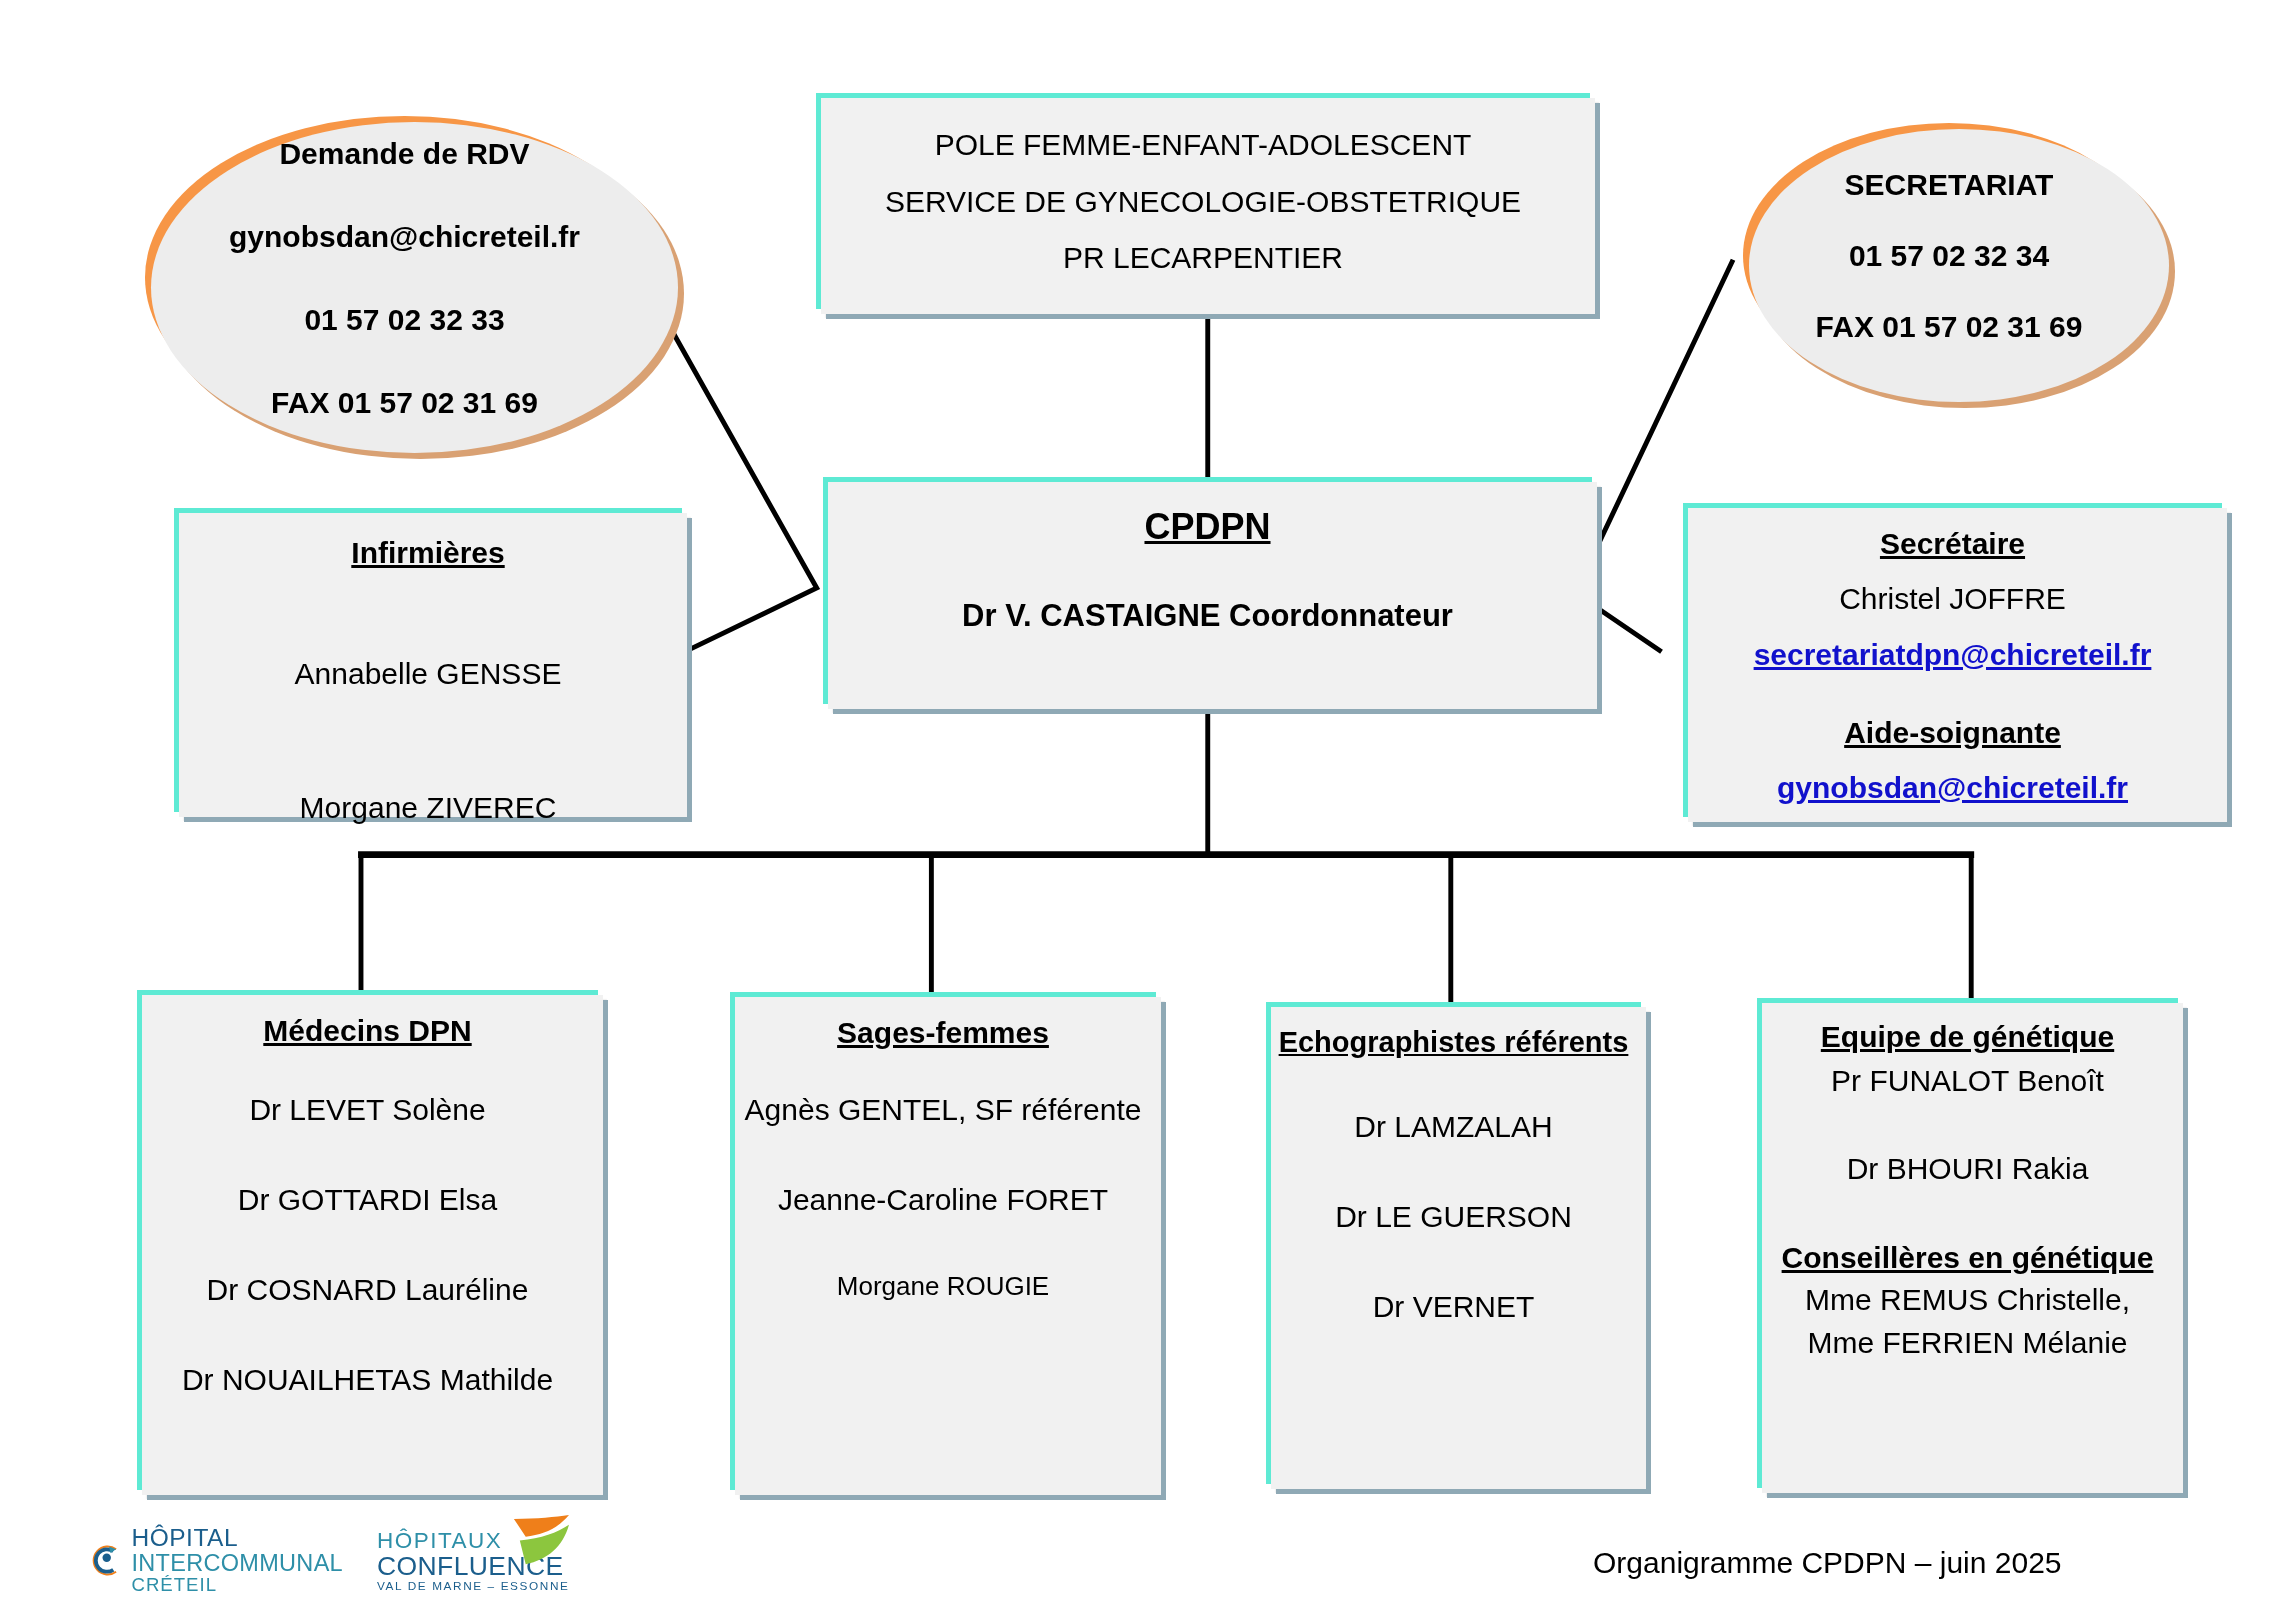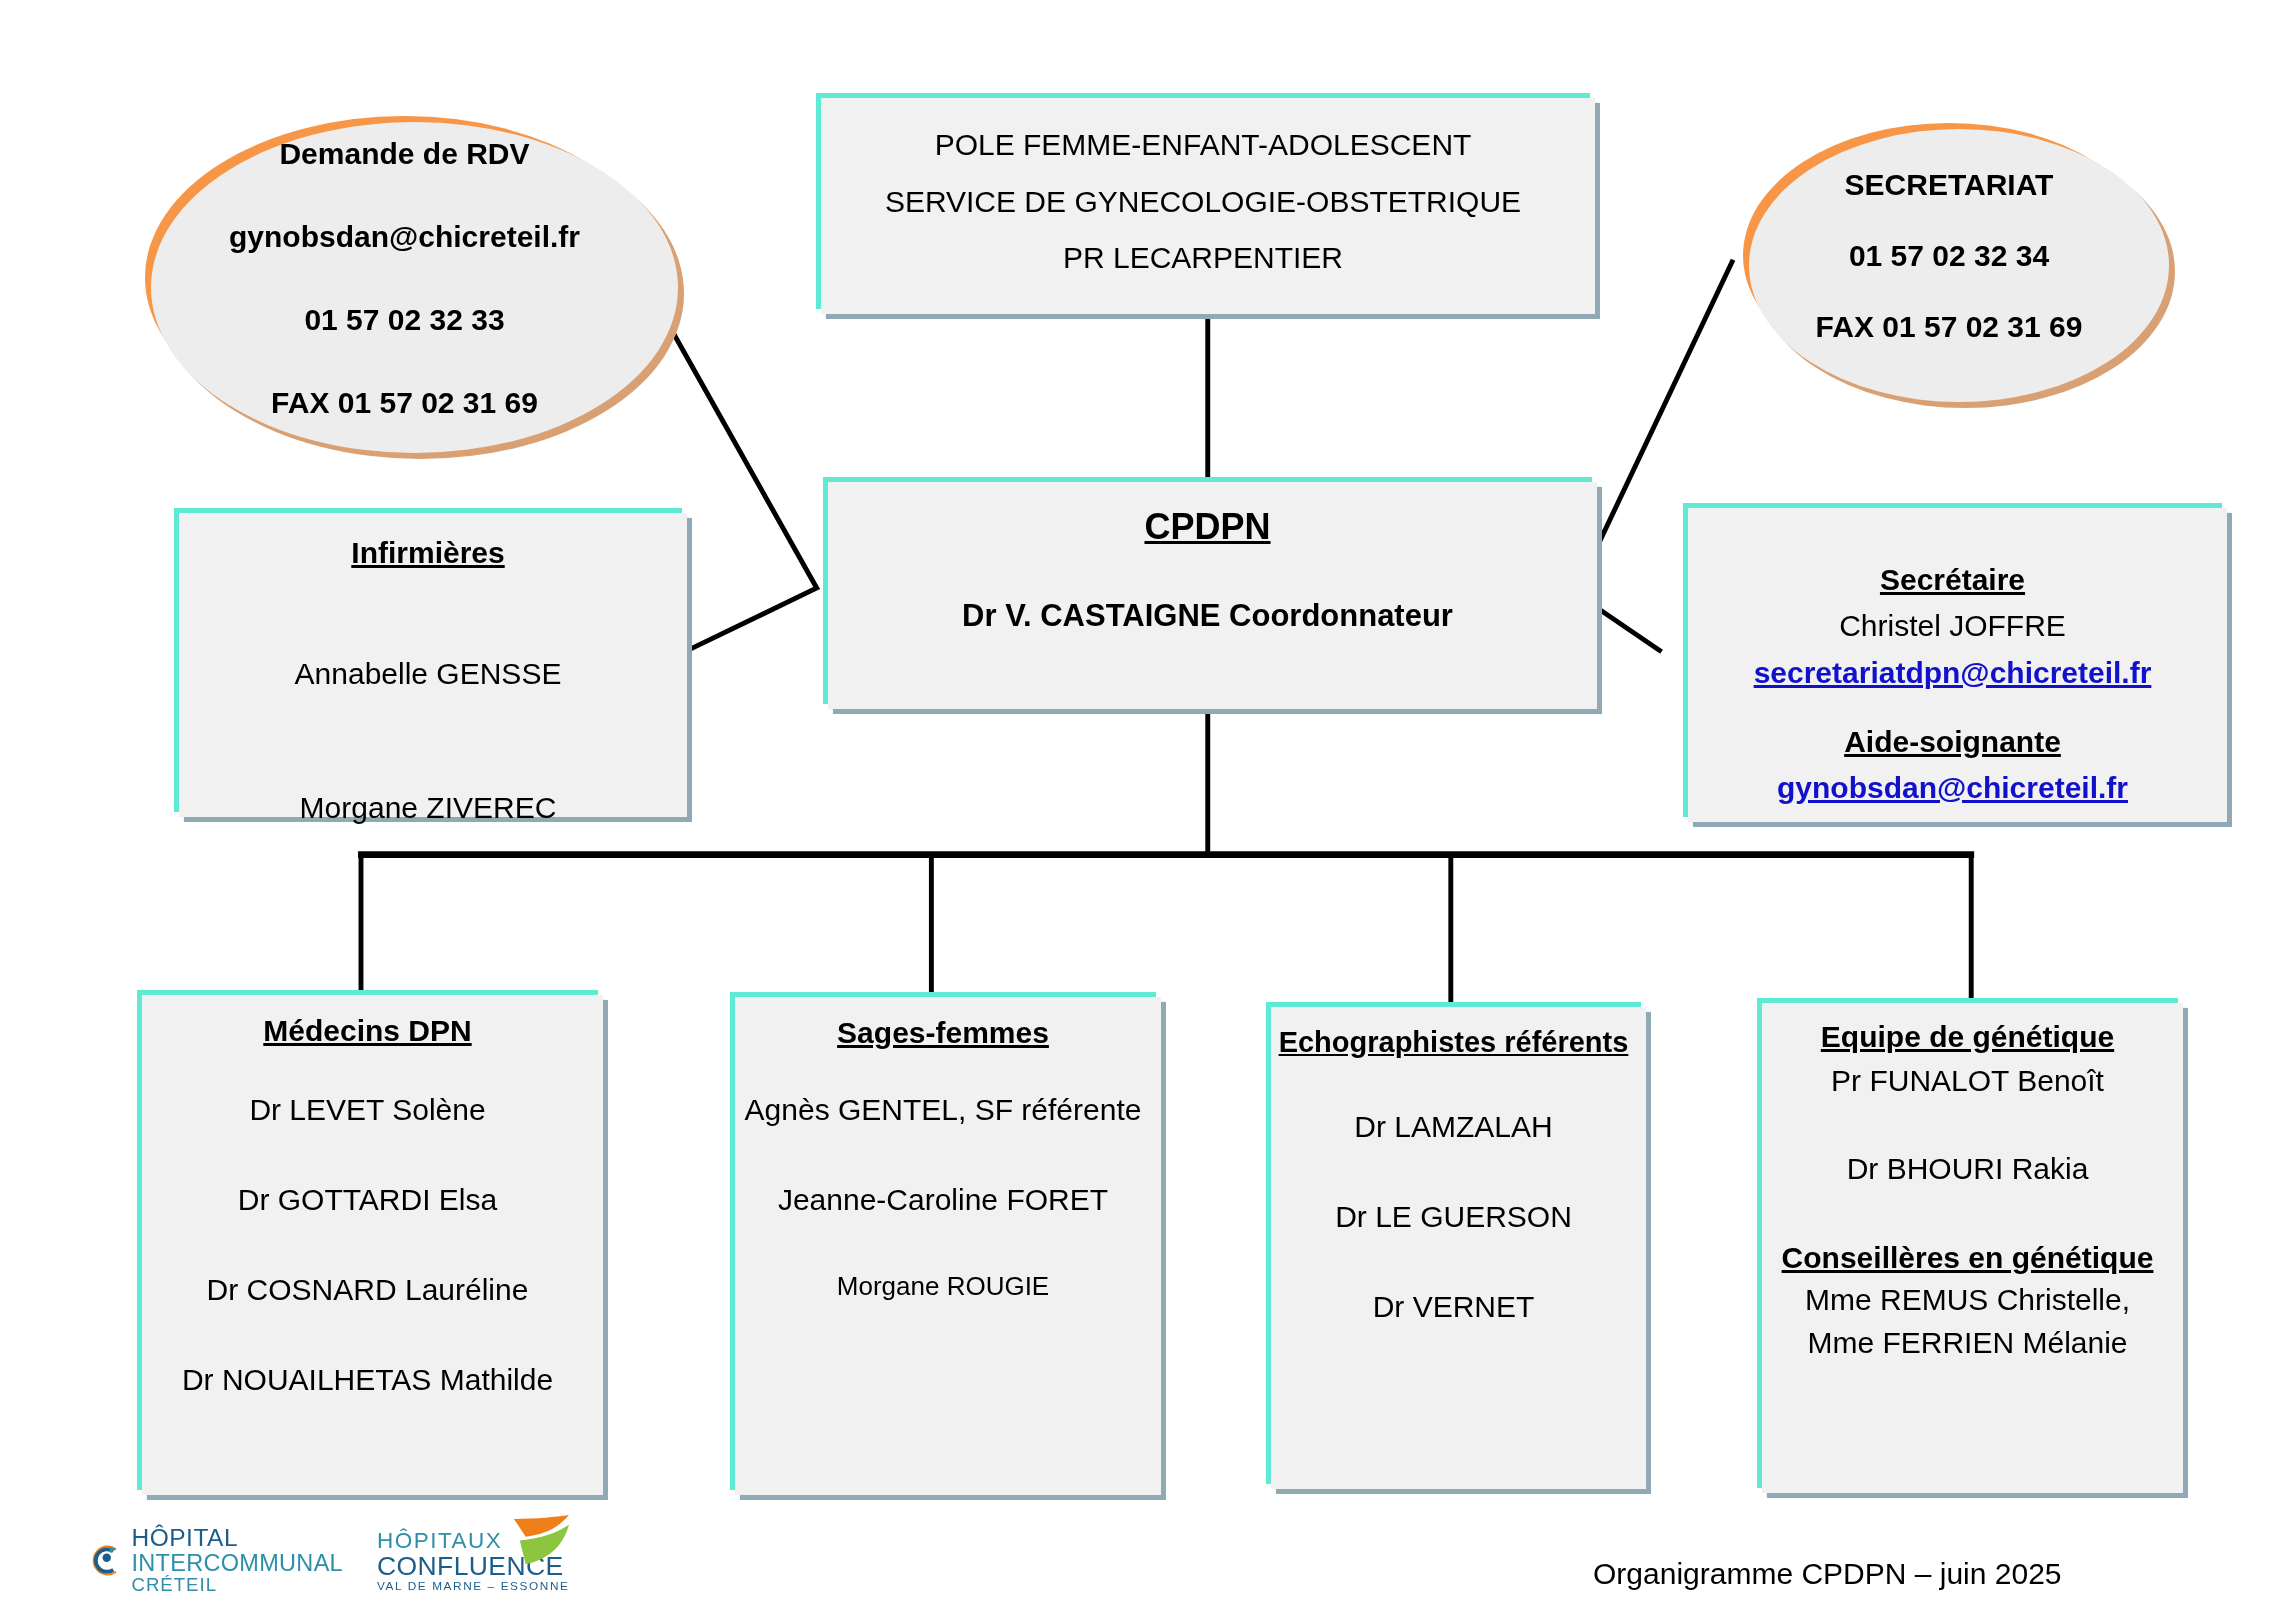--- a/index.html
+++ b/index.html
@@ -153,21 +153,21 @@
     <div class="ttl" style="font-size:36px;">CPDPN</div>
     <div class="ln" style="font-size:31px; font-weight:bold; margin-top:47px;">Dr V. CASTAIGNE Coordonnateur</div>
   </div>
 
   <div class="box" style="left:174px; top:508px; width:508px; height:304px; justify-content:flex-start; padding:25.5px 9.8px 9.8px;gap:40px;">
     <div class="ttl" style="font-size:30px;">Infirmières</div>
     <div class="ln" style="font-size:30px; margin-top:43px;">Annabelle GENSSE</div>
     <div class="ln" style="font-size:30px; margin-top:55px;">Morgane ZIVEREC</div>
   </div>
 
-  <div class="box" style="left:1683px; top:503px; width:539px; height:314px; justify-content:flex-end; padding:21.6px 9.8px 9.8px;">
+  <div class="box" style="left:1683px; top:503px; width:539px; height:314px; justify-content:space-between; padding:21.6px 9.8px 9.8px;">
     <div class="ttl" style="font-size:30px;">Secrétaire</div>
     <div class="ln" style="font-size:30px; margin-top:7.8px;">Christel JOFFRE</div>
     <div class="mail" style="font-size:30px; margin-top:7.8px;">secretariatdpn@chicreteil.fr</div>
     <div class="ttl" style="font-size:30px; margin-top:31px;">Aide-soignante</div>
     <div class="mail" style="font-size:30px; margin-top:7.8px;">gynobsdan@chicreteil.fr</div>
   </div>
 
   <div class="box" style="left:137px; top:990px; width:461px; height:500px; justify-content:flex-start; padding:21.6px 7.8px 7.8px;">
     <div class="ttl" style="font-size:30px;">Médecins DPN</div>
     <div class="ln" style="font-size:30px; margin-top:41px;">Dr LEVET Solène</div>
@@ -218,16 +218,16 @@
       <div style="font-size:22.5px; color:#2E8FA8; letter-spacing:1.5px;">HÔPITAUX</div>
       <div class="logo-text" style="font-size:26.5px; color:#1B5E8C; letter-spacing:0.4px;">CONFLUENCE</div>
       <div class="logo-text" style="font-size:11.8px; color:#1B5E8C; letter-spacing:1.6px;">VAL DE MARNE – ESSONNE</div>
     </div>
     <svg width="69" height="59" viewBox="0 0 70 60" style="position:absolute; left:127px; top:-7.8px;">
       <path d="M10 4 C34 4 52 2 66 0 C54 14 40 20 22 22 Z" fill="#EF7F1A"></path>
       <path d="M16 26 C38 24 54 18 66 10 C60 32 44 46 22 50 Z" fill="#8CC63E"></path>
     </svg>
   </div>
 
-  <div class="footer-note" style="left:1593px; top:1546px;margin-top:11px;">Organigramme CPDPN – juin 2025</div>
+  <div class="footer-note" style="left:1593px; top:1546px;">Organigramme CPDPN – juin 2025</div>
 
 </div>
 
 
 </body></html>

